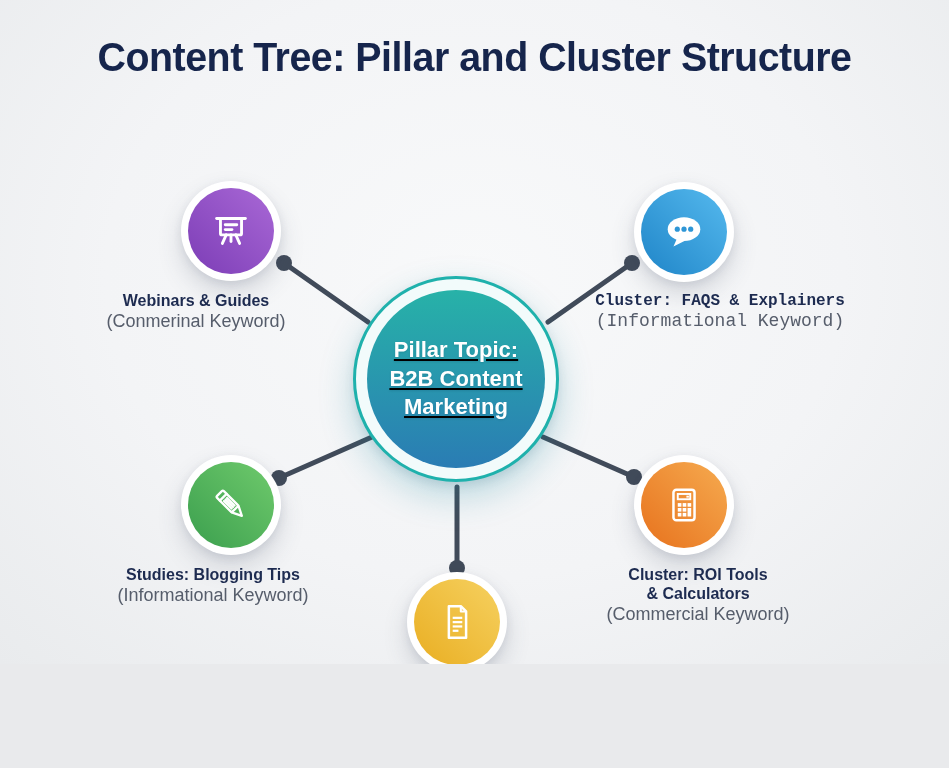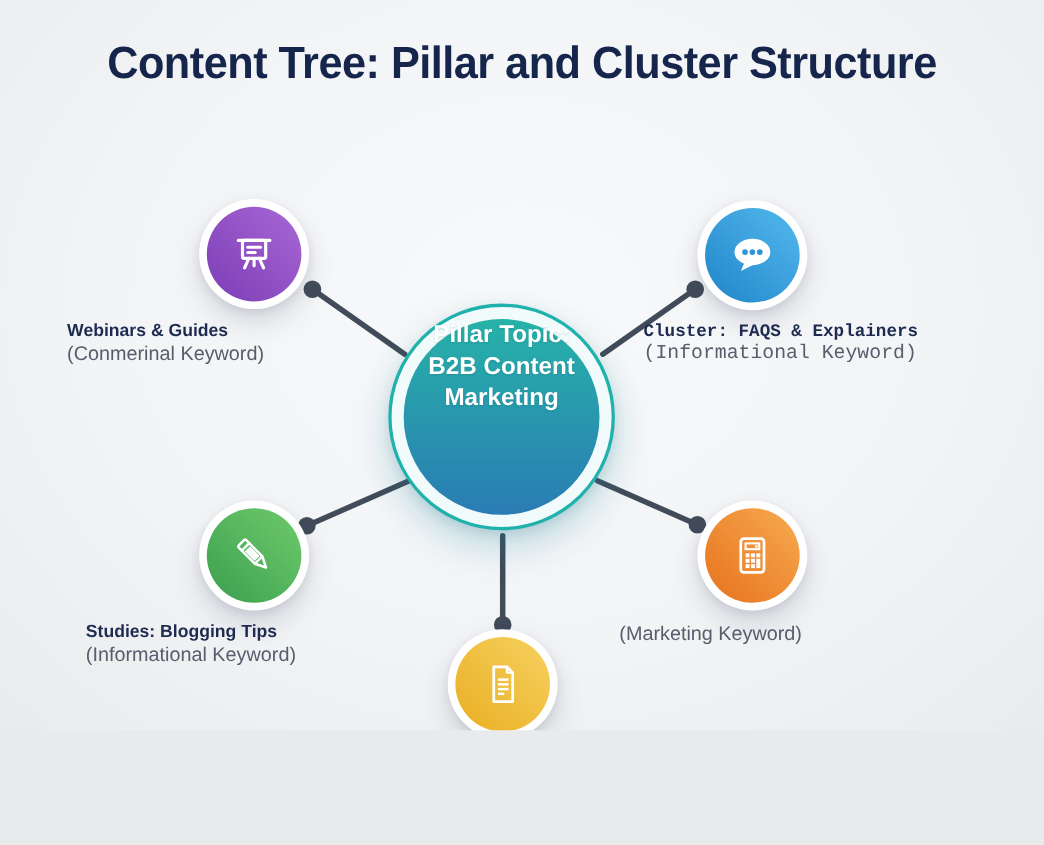--- a/index.html
+++ b/index.html
@@ -28,28 +28,28 @@
   
   .pillar{
     position:absolute;left:353px;top:276px;width:200px;height:200px;border-radius:50%;
     background:#f2fbfb;border:3px solid #1fb1ac;
     box-shadow:0 14px 34px rgba(32,140,160,.28), 0 4px 10px rgba(60,70,95,.12);
     display:flex;align-items:center;justify-content:center;
   }
   .pillar-inner{
     width:178px;height:178px;border-radius:50%;
     background:linear-gradient(180deg,#27b2a8 0%,#2a7cb4 100%);
-    display:flex;align-items:flex-start;justify-content:center;
+    display:flex;align-items:center;justify-content:center;text-decoration:underline;
   }
   .pillar-label{
     color:#ffffff;font-size:22px;font-weight:700;text-align:center;line-height:1.3;
     white-space:pre-line;text-shadow:0 1px 2px rgba(0,60,70,.18);
   }
   
-  .nlabel{position:absolute;width:270px;text-align:left;}
+  .nlabel{position:absolute;width:270px;text-align:center;}
   .nlabel .t{font-size:16px;font-weight:700;color:#1d2b50;line-height:1.18;white-space:pre-line;}
   .nlabel .k{font-size:18px;font-weight:400;color:#565d6b;margin-top:0;}
 </style>
 </head>
 <body>
 
 <div class="canvas">
 
   <div class="title">Content Tree: Pillar and Cluster Structure</div>
 
@@ -169,17 +169,19 @@
     <div class="t">Cluster: FAQS &amp; Explainers</div>
     <div class="k">(Informational Keyword)</div>
   </div>
 
   <div class="nlabel" style="left:78px;top:566px;">
     <div class="t">Studies: Blogging Tips</div>
     <div class="k">(Informational Keyword)</div>
   </div>
 
   <div class="nlabel" style="left:563px;top:566px;">
-    <div class="k">(Marketing Keyword)</div>
+    <div class="t">Cluster: ROI Tools
+&amp; Calculators</div>
+    <div class="k">(Commercial Keyword)</div>
   </div>
 
 
 </div>
 
 </body></html>

